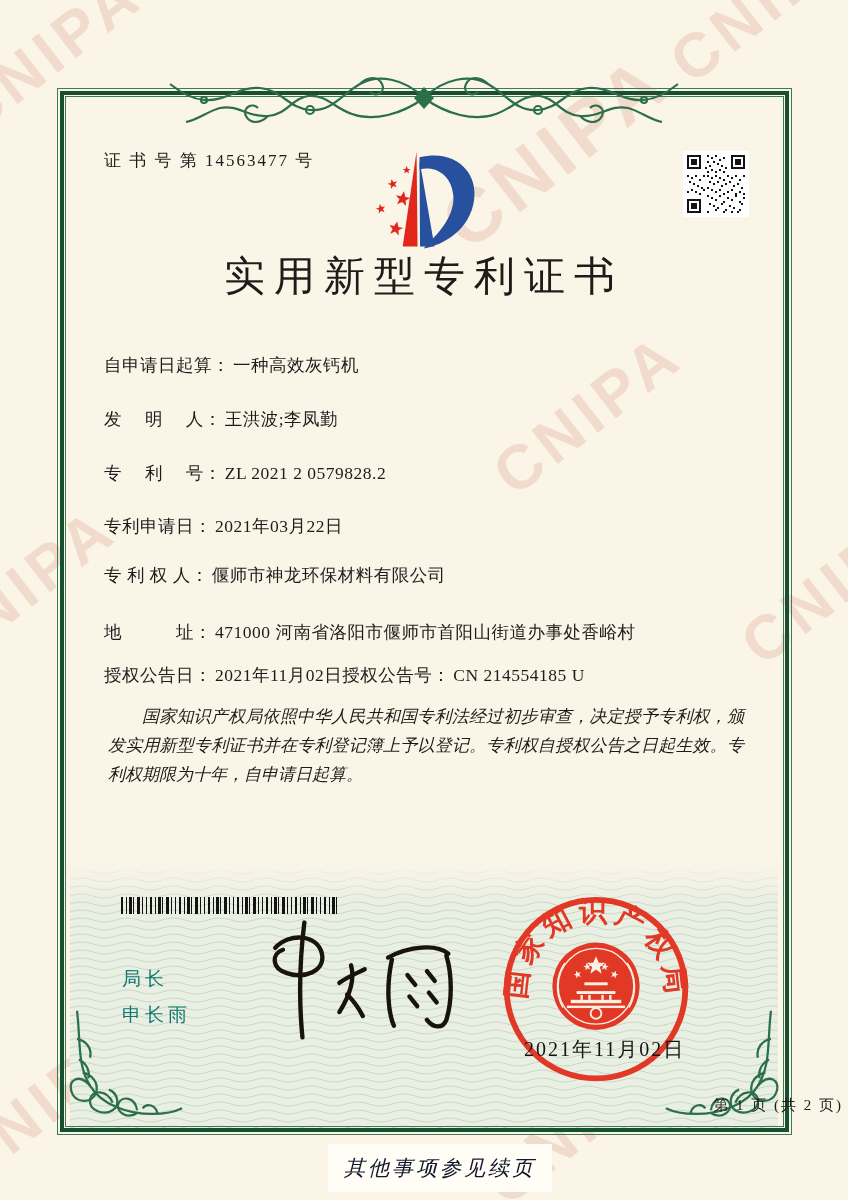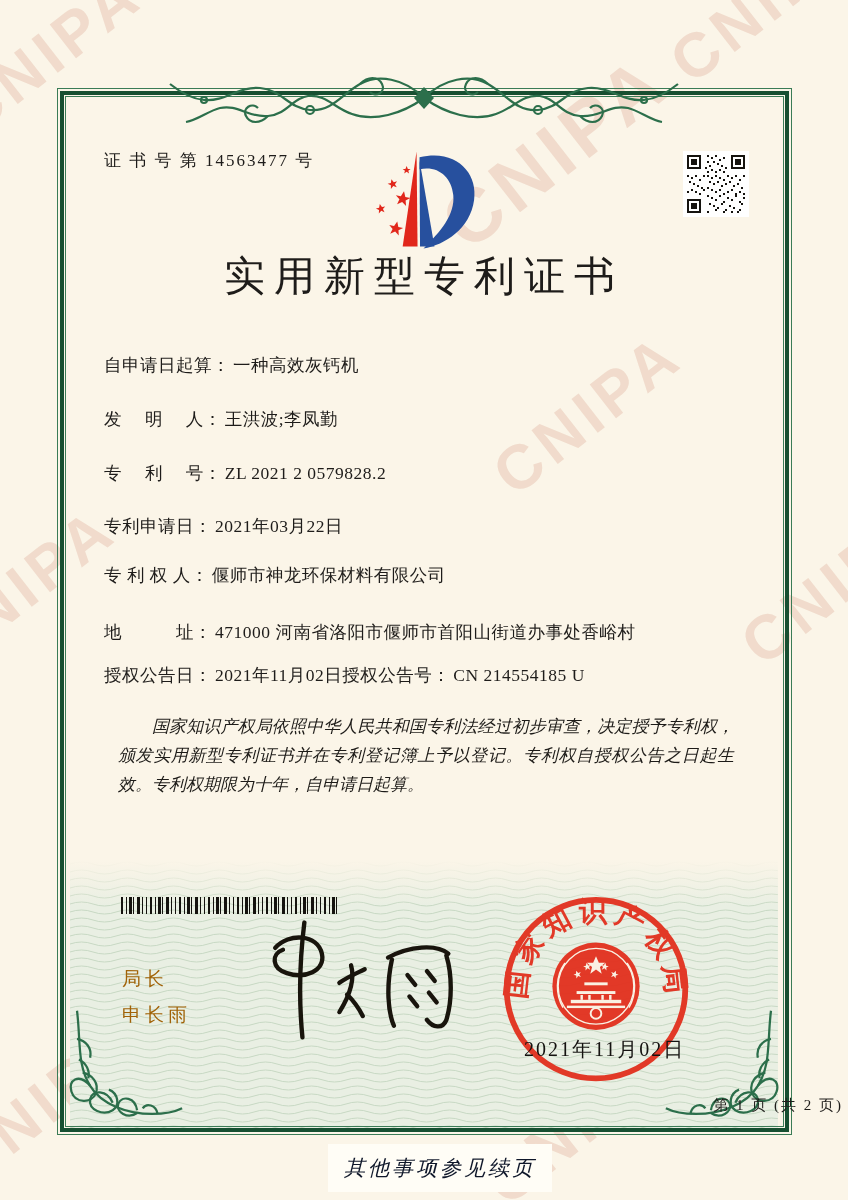--- a/index.html
+++ b/index.html
@@ -46,33 +46,33 @@
     letter-spacing:9px;z-index:5}
   
   .fields{left:104px;top:353px;width:660px;z-index:5}
   .frow{position:absolute;left:0;white-space:nowrap;font-size:17.5px;letter-spacing:.5px}
   .r0{top:0}.r1{top:54px}.r2{top:108px}.r3{top:161px}.r4{top:210px}.r5{top:267px}.r6{top:310px}
   .fval{margin-left:3px}
   .flabel2{}
   
   .paras{left:100px;top:694px;width:652px;z-index:5;
     font-size:17px;line-height:29px;font-style:italic;color:#1d1b18;text-align:justify}
-  .paras p{margin:18px;text-indent:2em}
+  .paras p{margin:8px;text-indent:2em}
   
   .barcode{left:121px;top:897px;width:216px;height:17px;z-index:5;
     background:repeating-linear-gradient(90deg,
       #15130f 0 2px,transparent 2px 5px,
       #15130f 5px 6px,transparent 6px 8px,
       #15130f 8px 11px,transparent 11px 12px,
       #15130f 12px 13px,transparent 13px 16px,
       #15130f 16px 19px,transparent 19px 21px,
       #15130f 21px 22px,transparent 22px 25px,
       #15130f 25px 26px,transparent 26px 29px)}
   .signer{z-index:5;font-family:"Liberation Sans","DejaVu Sans",sans-serif;
-    font-size:19px;letter-spacing:4px;color:#a16207}
+    font-size:19px;letter-spacing:4px;color:#0f766e}
   .signer-title{left:122px;top:966px}
   .signer-name{left:122px;top:1002px}
   .sig{left:246px;top:914px;width:214px;height:128px;z-index:6}
   .seal{left:499px;top:892px;width:194px;height:204px;z-index:5;opacity:.96}
   .seal-date{left:524px;top:1036px;z-index:6;font-size:20px;letter-spacing:2px;color:#141210;white-space:nowrap}
   .pageno{left:33px;top:1096px;width:810px;text-align:right;font-size:15px;letter-spacing:2px;z-index:5}
   .note{left:328px;top:1144px;z-index:5;background:#fffdf6;padding:10px 16px;
     font-size:21px;font-style:italic;letter-spacing:3px;color:#0f172a}
   svg{display:block}
 </style>

